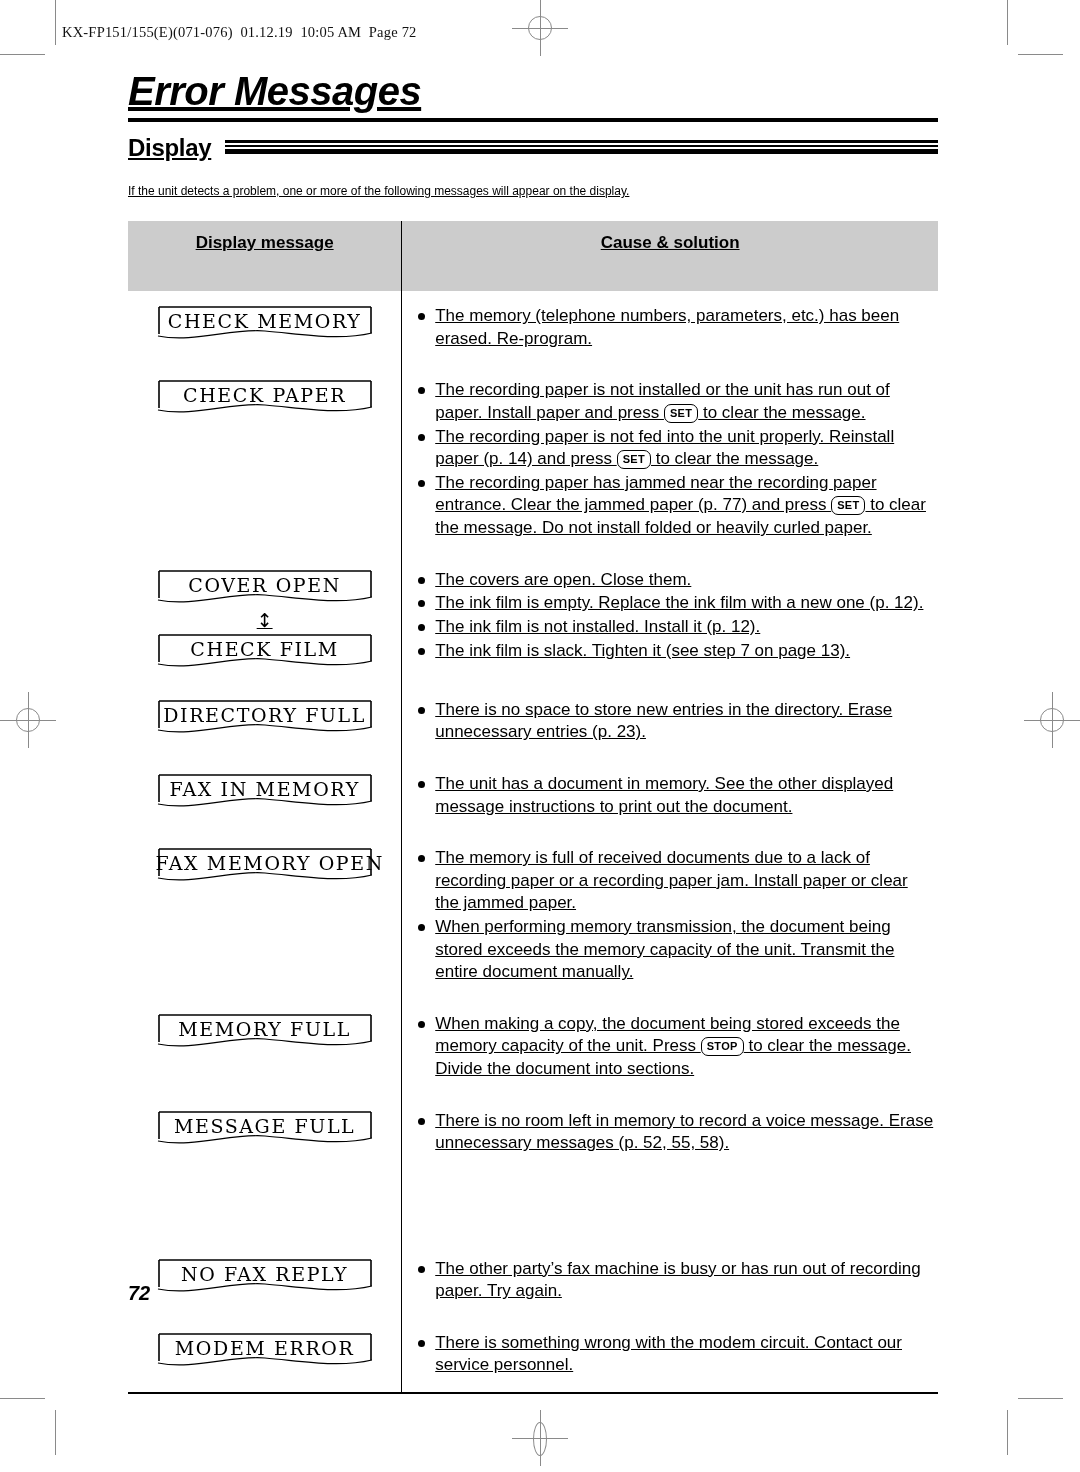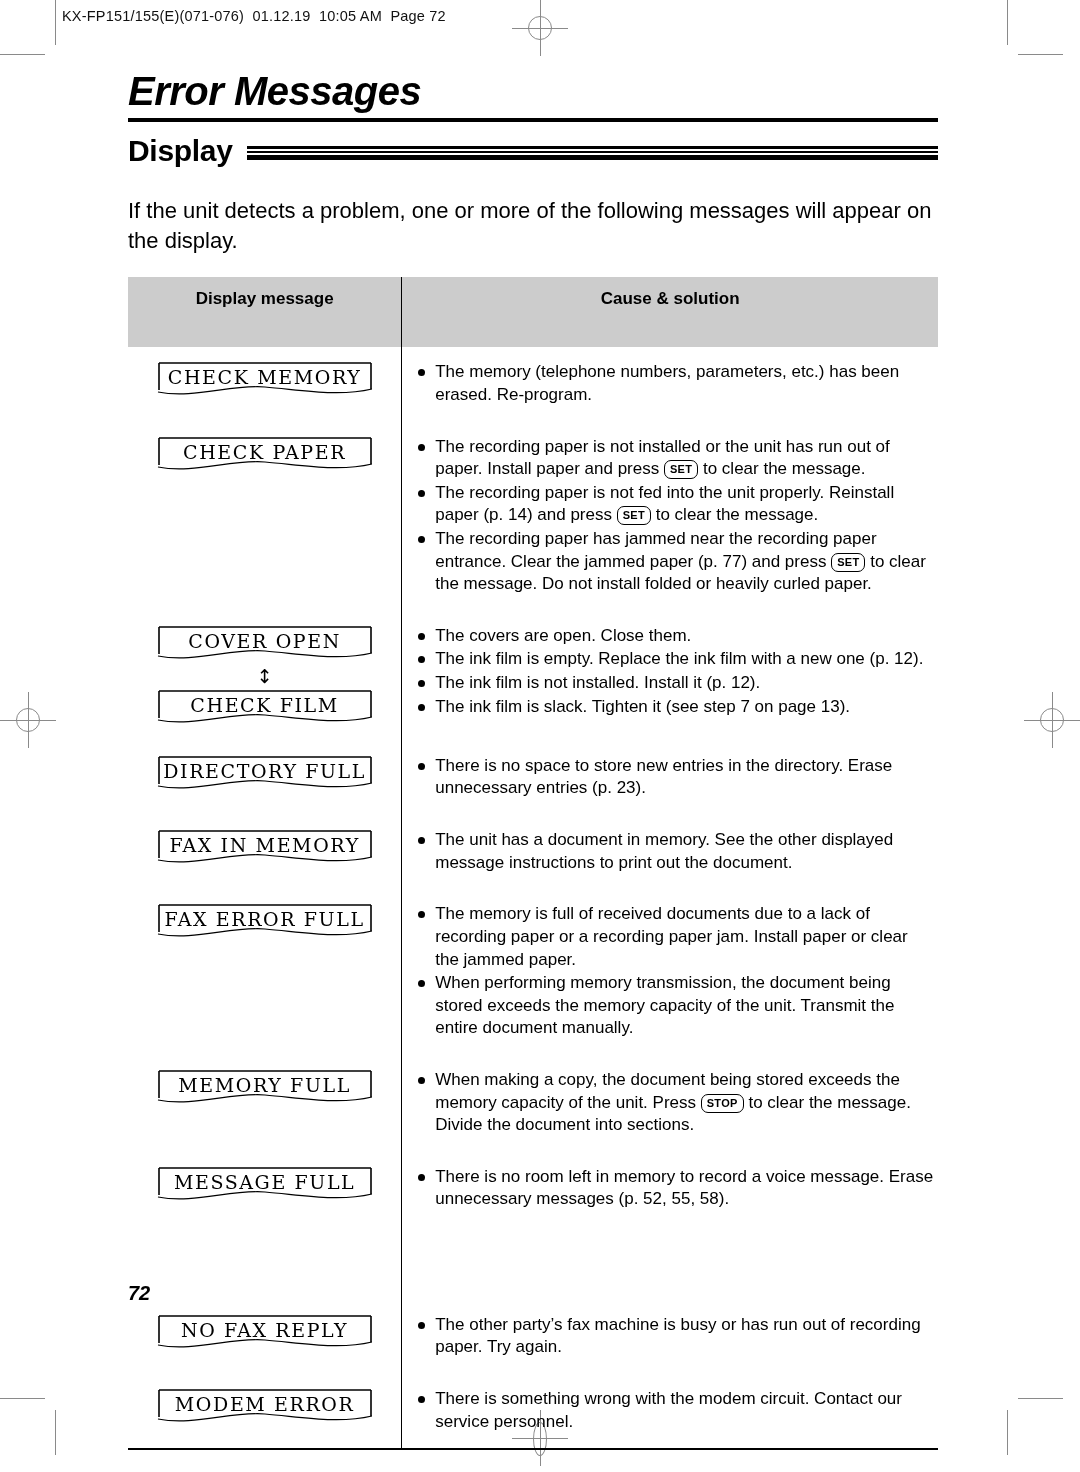--- a/index.html
+++ b/index.html
@@ -47,34 +47,35 @@
   }
   .reg.ellipse .ring {
     left: 21px; top: 12px;
     width: 14px; height: 34px;
   }
 
   
   .filestamp {
     position: absolute;
     left: 62px;
-    top: 8px;
-    font-family: Liberation Sans, sans-serif;
+    top: 24px;
+    font-family: Liberation Serif, serif;
     font-size: 14.5px;
     letter-spacing: 0.2px;
     white-space: pre;
     color: #111;
   }
 
   
   .page {
     position: absolute;
     left: 128px;
     top: 0;
     width: 810px;
+    text-decoration: underline;
   }
 
   .chapter-title {
     font-size: 40px;
     font-weight: bold;
     font-style: italic;
     letter-spacing: -0.5px;
     margin: 0;
     padding-top: 70px;
     line-height: 1.05;
@@ -84,39 +85,39 @@
     background: #000;
     margin-top: 6px;
   }
 
   .section-row {
     display: flex;
     align-items: flex-end;
     margin-top: 14px;
   }
   .section-title {
-    font-size: 30px;
+    font-size: 24px;
     font-weight: bold;
     letter-spacing: -0.3px;
     line-height: 1;
     white-space: nowrap;
   }
   .section-bars {
     flex: 1;
     margin-left: 14px;
     margin-bottom: 6px;
   }
   .section-bars .b1 { height: 3px; background: #000; }
   .section-bars .b2 { height: 2px; background: #000; margin-top: 2px; }
   .section-bars .b3 { height: 5px; background: #000; margin-top: 2px; }
 
   .intro {
-    font-size: 22px;
+    font-size: 12px;
     line-height: 1.35;
-    margin-top: 30px;
+    margin-top: 23px;
   }
 
   
   table.err {
     width: 810px;
     border-collapse: collapse;
     margin-top: 22px;
     table-layout: fixed;
   }
   table.err th,
@@ -397,21 +398,21 @@
         <tr>
           <td class="col-msg">
             <div class="lcd">
               <svg width="218" height="38" viewBox="0 0 218 38">
                 <path d="M3 3 L3 28 C 40 36, 78 22, 109 25 C 145 28, 180 34, 215 27 L215 3 Z" fill="#ffffff" stroke="none"></path>
                 <path d="M3 2 L215 2" stroke="#000" stroke-width="1.6" fill="none"></path>
                 <path d="M3 2 L3 29" stroke="#000" stroke-width="1.6" fill="none"></path>
                 <path d="M215 2 L215 28" stroke="#000" stroke-width="1.6" fill="none"></path>
                 <path d="M2 31 C 38 38, 76 23, 109 26 C 146 29, 182 36, 216 28" stroke="#000" stroke-width="1.2" fill="none"></path>
               </svg>
-              <div class="lcd-text">FAX ERROR FULL</div>
+              <div class="lcd-text">FAX MEMORY OPEN</div>
             </div>
           </td>
           <td class="col-cause">
             <ul class="bullets">
               <li><span class="dot"></span>The memory is full of received documents due to a lack of recording paper or a recording paper jam. Install paper or clear the jammed paper.</li>
               <li><span class="dot"></span>When performing memory transmission, the document being stored exceeds the memory capacity of the unit. Transmit the entire document manually.</li>
             </ul>
           </td>
         </tr>
         <tr>

